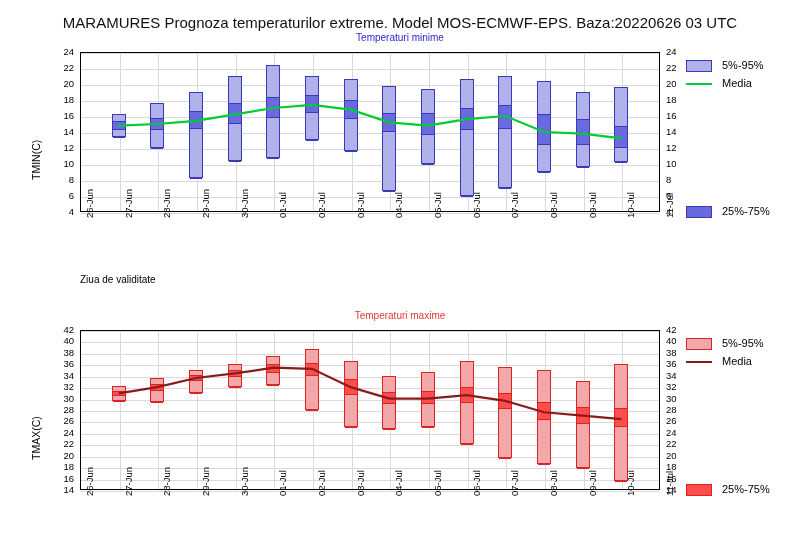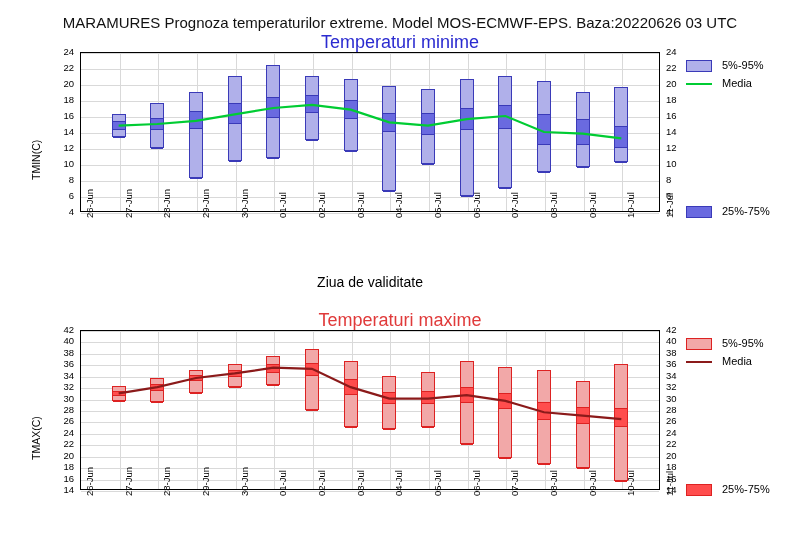--- a/index.html
+++ b/index.html
@@ -11,42 +11,42 @@
   }
   .page{position:relative;width:800px;height:534px;}
 
   .title{
     position:absolute;left:0;top:14px;width:800px;text-align:center;
     font-size:15px;color:#111;white-space:nowrap;
   }
 
   .panel{position:absolute;left:0;width:800px;}
   .panel-title{
-    position:absolute;width:100%;text-align:center;font-size:18px;
+    position:absolute;width:100%;text-align:center;font-size:10px;
   }
 
   .plot{
     position:absolute;border:1px solid #000;box-sizing:border-box;
     background:#fff;
   }
   .gridline{position:absolute;left:0;right:0;height:1px;background:#d9d9d9;}
   .vgrid{position:absolute;top:0;bottom:0;width:1px;background:#d9d9d9;}
 
   .ytick{
     position:absolute;font-size:9.5px;color:#000;text-align:right;
     width:26px;line-height:8px;
   }
   .ytick.right{text-align:left;}
 
   .xlab{
     position:absolute;font-size:9.5px;color:#000;
     transform:rotate(-90deg);transform-origin:left top;white-space:nowrap;
   }
   .axis-title{
-    position:absolute;font-size:14px;color:#000;text-align:center;
+    position:absolute;font-size:10px;color:#000;
   }
   .ylabel{
     position:absolute;font-size:10.5px;color:#000;white-space:nowrap;
     transform:rotate(-90deg);transform-origin:left top;
   }
   .cap{position:absolute;height:1px;}
   .box-outer{position:absolute;box-sizing:border-box;}
   .box-inner{position:absolute;box-sizing:border-box;}
 
   svg.overlay{position:absolute;left:0;top:0;overflow:visible;}

